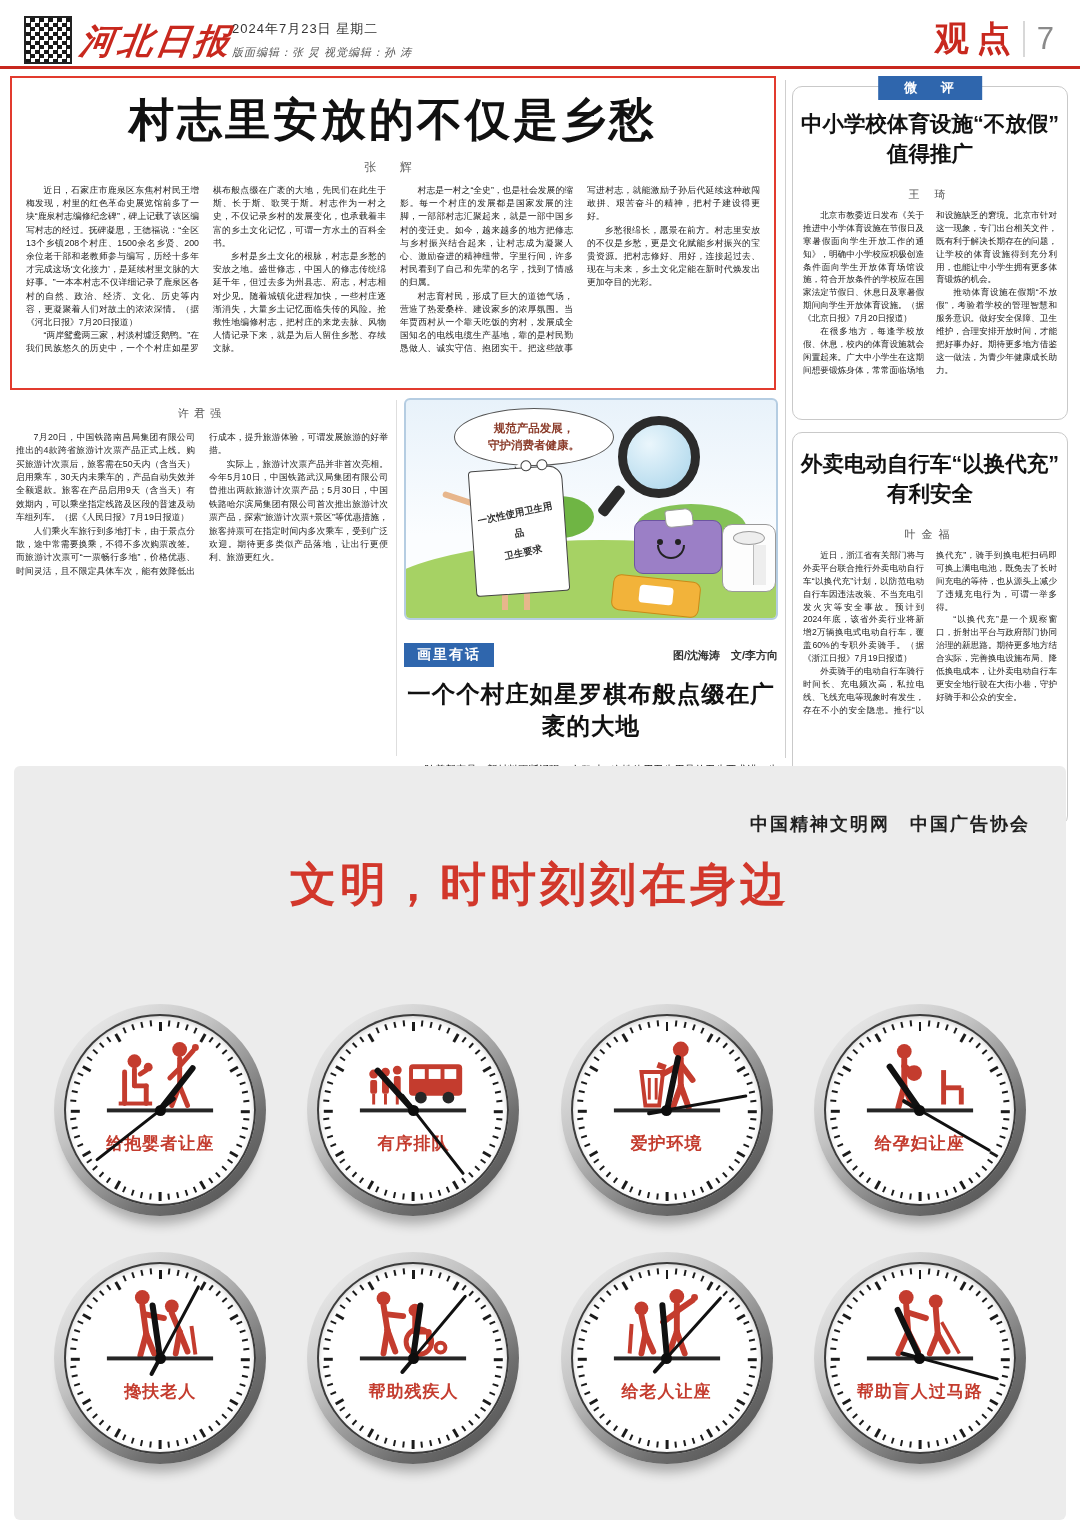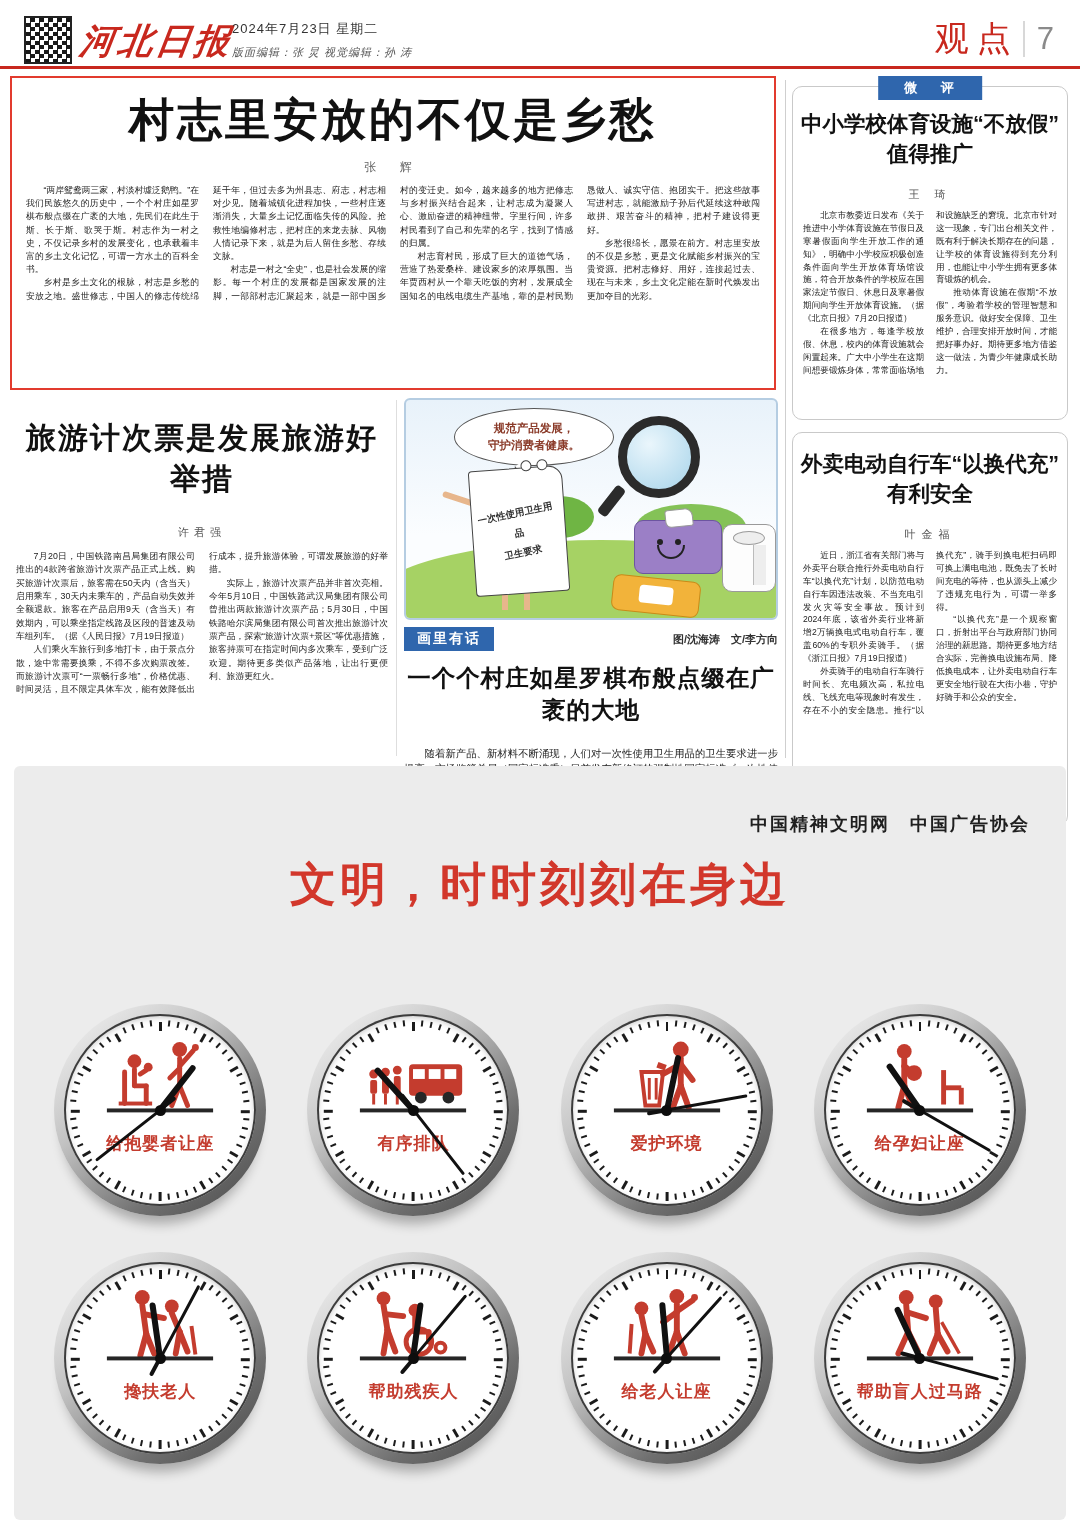--- a/index.html
+++ b/index.html
@@ -9,21 +9,21 @@
   
   .masthead{position:absolute;top:12px;left:0;right:0;height:52px;}
   .qr{position:absolute;left:24px;top:4px;width:44px;height:44px;border:2px solid #222;
       background:repeating-conic-gradient(#191919 0% 25%, #ffffff 0% 50%) 0 0/9px 9px;}
   .paper-logo{position:absolute;left:80px;top:6px;font-size:35px;font-weight:900;color:#c8281e;
       letter-spacing:3px;transform:skewX(-8deg);font-style:italic;}
   .mast-meta{position:absolute;left:232px;top:8px;}
   .date-line{font-size:13px;color:#333;letter-spacing:1px;}
   .editors-line{font-size:11px;color:#555;margin-top:7px;letter-spacing:1px;font-style:italic;}
   .section-head{position:absolute;right:26px;top:4px;display:flex;align-items:center;}
-  .section-name{font-size:34px;font-weight:400;color:#c8281e;letter-spacing:8px;}
+  .section-name{font-size:34px;font-weight:700;color:#c8281e;letter-spacing:8px;}
   .page-num{font-size:31px;color:#8a8a8a;border-left:2px solid #d8d8d8;padding-left:12px;margin-left:4px;}
   .red-rule{position:absolute;top:66px;left:0;width:1080px;height:3px;background:#c8281e;}
 
   
   .red-box{position:absolute;left:10px;top:76px;width:766px;height:314px;border:2px solid #e23b2e;
       background:#fff;box-sizing:border-box;padding:8px 14px 6px;}
   .lead-title{text-align:center;font-size:45px;font-weight:900;letter-spacing:3px;color:#111;margin:4px 0 0;}
   .lead-author{text-align:center;font-size:12px;color:#666;margin:9px 0 8px;letter-spacing:10px;}
   .lead-body{column-count:4;column-gap:14px;font-size:8.8px;line-height:1.5;color:#222;
       text-align:justify;height:188px;overflow:hidden;}
@@ -102,21 +102,21 @@
   .fe1{left:22px;top:18px;} .fe2{left:40px;top:18px;}
   .smile{position:absolute;left:22px;top:24px;width:24px;height:12px;border:2px solid #222;border-top:none;
       border-radius:0 0 20px 20px;}
   .roll{position:absolute;left:316px;top:124px;width:52px;height:66px;background:#fdfdfd;border:1.5px solid #9a9a9a;
       border-radius:10px;}
   .roll-hole{position:absolute;left:10px;top:6px;width:30px;height:12px;border:1.5px solid #9a9a9a;border-radius:50%;background:#eee;}
   .roll-strip{position:absolute;left:30px;top:20px;width:12px;height:40px;background:#eee;border-left:1px solid #bbb;}
   .wipes{position:absolute;left:206px;top:178px;width:86px;height:34px;background:#f2b33a;border:1.5px solid #c98a18;
       border-radius:8px;transform:rotate(6deg);}
   .wipes-label{position:absolute;left:26px;top:7px;width:34px;height:18px;background:#fff;border-radius:4px;}
-  .caption-row{display:flex;justify-content:space-between;align-items:center;margin-top:7px;}
+  .caption-row{display:flex;justify-content:space-between;align-items:center;margin-top:23px;}
   .hyh-badge{background:#2f66ad;color:#fff;font-size:14px;font-weight:700;padding:3px 13px;letter-spacing:2px;}
   .credits{font-size:11px;color:#333;font-weight:700;}
   .ct-title{font-size:23.5px;font-weight:900;text-align:center;margin-top:11px;letter-spacing:1px;color:#111;}
   .ct-body{margin-top:9px;font-size:10.3px;line-height:1.55;text-align:justify;color:#222;height:76px;overflow:hidden;}
   .ct-body p{text-indent:2em;margin:0;}
 
   
   .ad{position:absolute;left:14px;top:766px;width:1052px;height:754px;background:#ececec;border-radius:6px;}
   .ad-orgs{position:absolute;top:46px;right:36px;font-size:18px;font-weight:800;color:#1f1f1f;letter-spacing:2px;}
   .ad-slogan{position:absolute;top:88px;left:0;right:0;text-align:center;font-size:46px;font-weight:900;
@@ -159,20 +159,21 @@
       <span class="section-name">观点</span>
       <span class="page-num">7</span>
     </div>
   </header>
   <div class="red-rule"></div>
 
   <section class="red-box">
     <h1 class="lead-title">村志里安放的不仅是乡愁</h1>
     <div class="lead-author">张  辉</div>
     <div class="lead-body">
+      <p>近日，石家庄市鹿泉区东焦村村民王增梅发现，村里的红色革命史展览馆前多了一块“鹿泉村志编修纪念碑”，碑上记载了该区编写村志的经过。抚碑凝思，王德福说：“全区13个乡镇208个村庄、1500余名乡贤、200余位老干部和老教师参与编写，历经十多年才完成这场‘文化接力’，是延续村里文脉的大好事。”一本本村志不仅详细记录了鹿泉区各村的自然、政治、经济、文化、历史等内容，更凝聚着人们对故土的浓浓深情。（据《河北日报》7月20日报道）</p>
       <p>“两岸鸳鸯两三家，村淡村墟泛鹅鸭。”在我们民族悠久的历史中，一个个村庄如星罗棋布般点缀在广袤的大地，先民们在此生于斯、长于斯、歌哭于斯。村志作为一村之史，不仅记录乡村的发展变化，也承载着丰富的乡土文化记忆，可谓一方水土的百科全书。</p>
       <p>乡村是乡土文化的根脉，村志是乡愁的安放之地。盛世修志，中国人的修志传统绵延千年，但过去多为州县志、府志，村志相对少见。随着城镇化进程加快，一些村庄逐渐消失，大量乡土记忆面临失传的风险。抢救性地编修村志，把村庄的来龙去脉、风物人情记录下来，就是为后人留住乡愁、存续文脉。</p>
       <p>村志是一村之“全史”，也是社会发展的缩影。每一个村庄的发展都是国家发展的注脚，一部部村志汇聚起来，就是一部中国乡村的变迁史。如今，越来越多的地方把修志与乡村振兴结合起来，让村志成为凝聚人心、激励奋进的精神纽带。字里行间，许多村民看到了自己和先辈的名字，找到了情感的归属。</p>
       <p>村志育村民，形成了巨大的道德气场，营造了热爱桑梓、建设家乡的浓厚氛围。当年贾西村从一个靠天吃饭的穷村，发展成全国知名的电线电缆生产基地，靠的是村民勤恳做人、诚实守信、抱团实干。把这些故事写进村志，就能激励子孙后代延续这种敢闯敢拼、艰苦奋斗的精神，把村子建设得更好。</p>
       <p>乡愁很绵长，愿景在前方。村志里安放的不仅是乡愁，更是文化赋能乡村振兴的宝贵资源。把村志修好、用好，连接起过去、现在与未来，乡土文化定能在新时代焕发出更加夺目的光彩。</p>
     </div>
   </section>
 
   <div class="vdiv1"></div>
   <div class="vdiv2"></div>
@@ -198,21 +199,20 @@
     </h2>
     <div class="side-author">叶金福</div>
     <div class="small-body wm-body">
       <p>近日，浙江省有关部门将与外卖平台联合推行外卖电动自行车“以换代充”计划，以防范电动自行车因违法改装、不当充电引发火灾等安全事故。预计到2024年底，该省外卖行业将新增2万辆换电式电动自行车，覆盖60%的专职外卖骑手。（据《浙江日报》7月19日报道）</p>
       <p>外卖骑手的电动自行车骑行时间长、充电频次高，私拉电线、飞线充电等现象时有发生，存在不小的安全隐患。推行“以换代充”，骑手到换电柜扫码即可换上满电电池，既免去了长时间充电的等待，也从源头上减少了违规充电行为，可谓一举多得。</p>
       <p>“以换代充”是一个观察窗口，折射出平台与政府部门协同治理的新思路。期待更多地方结合实际，完善换电设施布局、降低换电成本，让外卖电动自行车更安全地行驶在大街小巷，守护好骑手和公众的安全。</p>
     </div>
   </section>
 
   <section class="jisilu">
-    <h2 class="jsl-title">旅游计次票是发展旅游好举措</h2>
     <div class="jsl-author">许君强</div>
     <div class="jsl-body">
       <p>7月20日，中国铁路南昌局集团有限公司推出的4款跨省旅游计次票产品正式上线。购买旅游计次票后，旅客需在50天内（含当天）启用乘车，30天内未乘车的，产品自动失效并全额退款。旅客在产品启用9天（含当天）有效期内，可以乘坐指定线路及区段的普速及动车组列车。（据《人民日报》7月19日报道）</p>
       <p>人们乘火车旅行到多地打卡，由于景点分散，途中常需要换乘，不得不多次购票改签。而旅游计次票可“一票畅行多地”，价格优惠、时间灵活，且不限定具体车次，能有效降低出行成本，提升旅游体验，可谓发展旅游的好举措。</p>
       <p>实际上，旅游计次票产品并非首次亮相。今年5月10日，中国铁路武汉局集团有限公司曾推出两款旅游计次票产品；5月30日，中国铁路哈尔滨局集团有限公司首次推出旅游计次票产品，探索“旅游计次票+景区”等优惠措施，旅客持票可在指定时间内多次乘车，受到广泛欢迎。期待更多类似产品落地，让出行更便利、旅游更红火。</p>
     </div>
   </section>
 
   <section class="cartoon">
     <div class="cartoon-frame">

